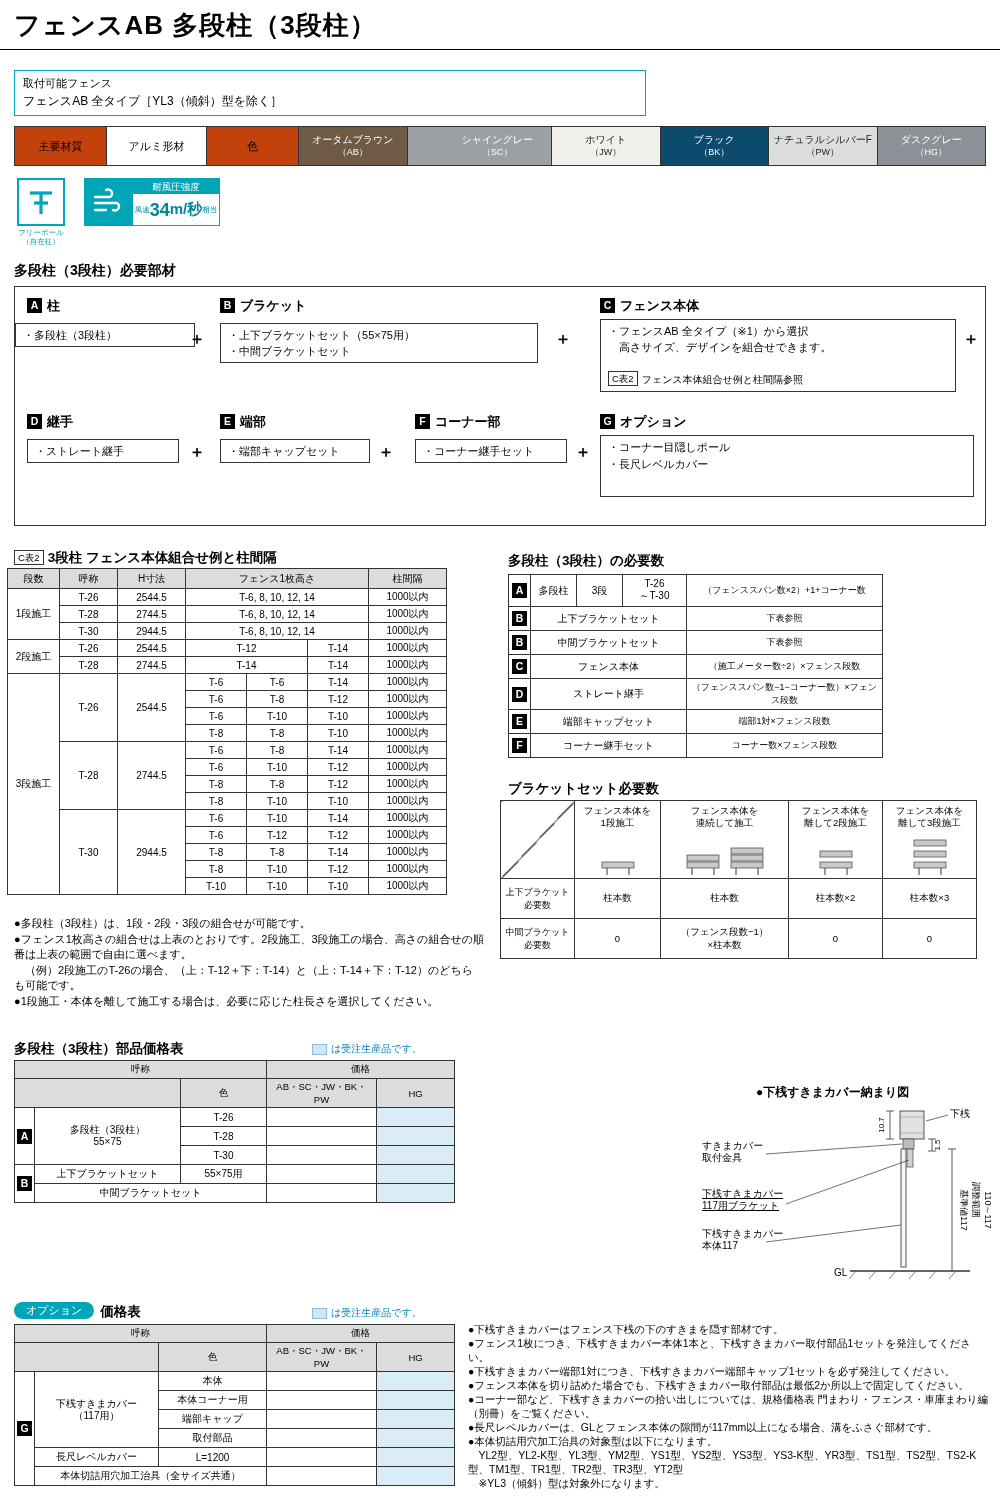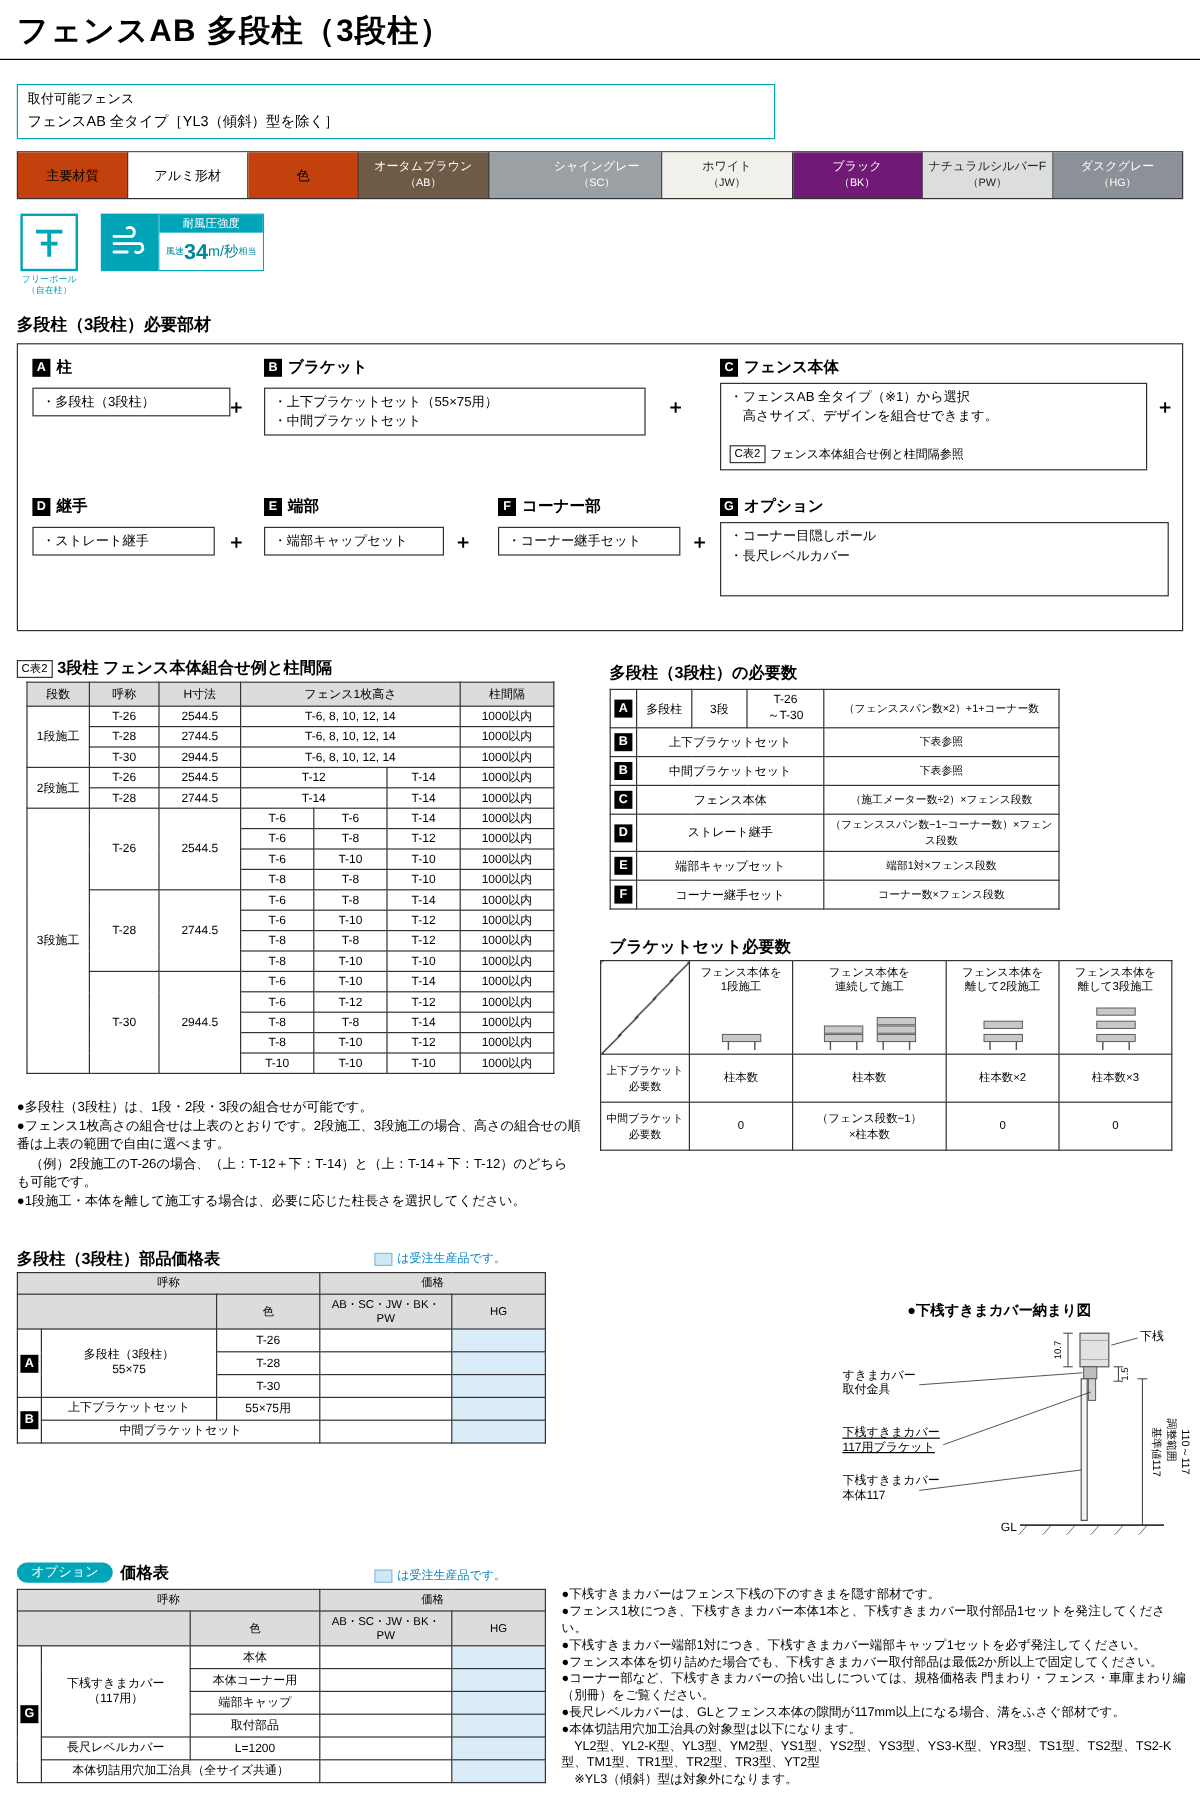--- a/index.html
+++ b/index.html
@@ -21,21 +21,21 @@
 #freepole-badge{left:14px;top:178px;width:54px;text-align:center}
 .fp-iconbox{width:48px;height:48px;border:2px solid #00A5B8;margin:0 auto;display:flex;align-items:center;justify-content:center;background:#fff}
 .fp-label{color:#00A5B8;font-size:7.5px;line-height:9px;margin-top:2px}
 #wind-badge{left:84px;top:178px;height:48px;display:flex}
 .wind-iconbox{width:48px;height:48px;background:#00A5B8;display:flex;align-items:center;justify-content:center}
 .wind-right{width:88px;border:1px solid #00A5B8;display:flex;flex-direction:column}
 .wind-title{background:#00A5B8;color:#fff;font-size:9.5px;text-align:center;line-height:15px;height:15px}
 .wind-value{flex:1;display:flex;align-items:center;justify-content:center;color:#00859A;background:#fff}
 .wv-pre,.wv-suf{font-size:7.5px}
 .wv-num{font-size:18px;font-weight:bold;line-height:18px}
-.wv-unit{font-size:12px;font-weight:normal}
+.wv-unit{font-size:15px;font-weight:bold}
 .sec-head{font-weight:bold;font-size:13.5px}
 #parts-header{left:14px;top:262px;font-size:14px;font-weight:bold}
 #parts-box{left:14px;top:286px;width:972px;height:240px;border:1px solid #333}
 .part-head{position:absolute;font-size:13px;font-weight:bold}
 .keybox{display:inline-block;width:15px;height:15px;line-height:15px;background:#000;color:#fff;text-align:center;font-size:10.5px;font-weight:bold}
 .part-head .keybox{margin-right:5px;vertical-align:1px}
 .ibox{position:absolute;border:1px solid #333;font-size:11px;line-height:16px;padding:3px 7px;background:#fff}
 .plus{position:absolute;font-size:16px;font-weight:bold}
 .tag{border:1px solid #333;font-size:9.5px;padding:0 3px;margin-right:4px;background:#fff;display:inline-block;line-height:13px;vertical-align:1px}
 .cline3{margin-top:16px;font-size:10px}
@@ -94,21 +94,21 @@
         <div>（AB）</div>
       </div>
       <div class="mb-cell mb-color" style="background: rgb(154, 160, 164); color: rgb(255, 255, 255); padding-left: 36px;">
         <div>シャイングレー</div>
         <div>（SC）</div>
       </div>
       <div class="mb-cell mb-color" style="background: rgb(241, 240, 234); color: rgb(34, 34, 34);">
         <div>ホワイト</div>
         <div>（JW）</div>
       </div>
-      <div class="mb-cell mb-color" style="background: #701a75; color: rgb(255, 255, 255);">
+      <div class="mb-cell mb-color" style="background: #0c4a6e; color: rgb(255, 255, 255);">
         <div>ブラック</div>
         <div>（BK）</div>
       </div>
       <div class="mb-cell mb-color" style="background: rgb(220, 221, 221); color: rgb(34, 34, 34);">
         <div>ナチュラルシルバーF</div>
         <div>（PW）</div>
       </div>
       <div class="mb-cell mb-color" style="background: rgb(139, 145, 150); color: rgb(255, 255, 255);">
         <div>ダスクグレー</div>
         <div>（HG）</div>
@@ -145,21 +145,21 @@
           <span class="wv-unit">m/秒</span>
           <span class="wv-suf">相当</span>
       </div>
     </div>
   </div>
 
   <div id="parts-header" class="abs">多段柱（3段柱）必要部材</div>
 
   <div id="parts-box" class="abs">
     <div class="part-head" style="left:12px;top:10px"><span class="keybox">A</span><span>柱</span></div>
-    <div class="ibox" style="left:12px;top:36px;width:165px">
+    <div class="ibox" style="left:0;top:36px;width:180px">
         <div>・多段柱（3段柱）</div>
       </div>
     <div class="plus" style="left:174px;top:42px">＋</div>
 
     <div class="part-head" style="left:205px;top:10px"><span class="keybox">B</span><span>ブラケット</span></div>
     <div class="ibox" style="left:205px;top:36px;width:318px">
       <div>・上下ブラケットセット（55×75用）</div>
       <div>・中間ブラケットセット</div>
     </div>
     <div class="plus" style="left:540px;top:42px">＋</div>
@@ -197,21 +197,21 @@
             <div>・コーナー目隠しポール</div>
             <div>・長尺レベルカバー</div>
           </div>
       </div>
     </div>
   </div>
 
   <div class="abs" style="left:14px;top:548px">
     <span class="tag">C表2</span><span class="sec-head">3段柱 フェンス本体組合せ例と柱間隔</span>
   </div>
-  <table id="combo-table" class="abs" style="left:22px;top:568px">
+  <table id="combo-table" class="abs" style="left:7px;top:568px">
     <colgroup>
         <col style="width:52px">
         <col style="width:58px">
         <col style="width:68px">
         <col style="width:61px">
         <col style="width:61px">
         <col style="width:61px">
         <col style="width:78px">
       </colgroup>
   <tbody>

